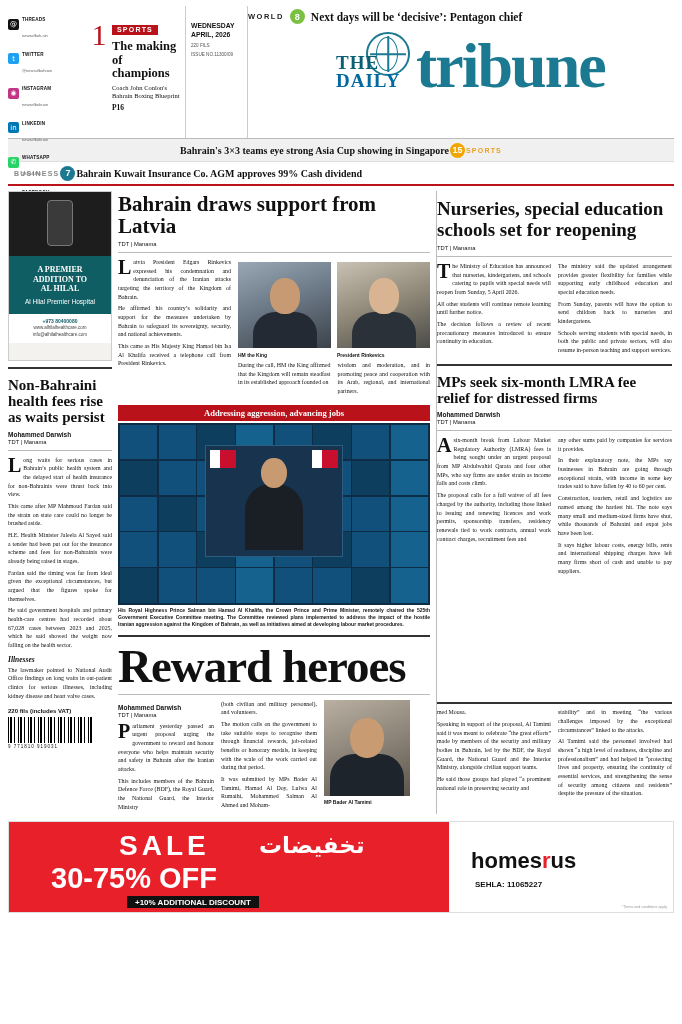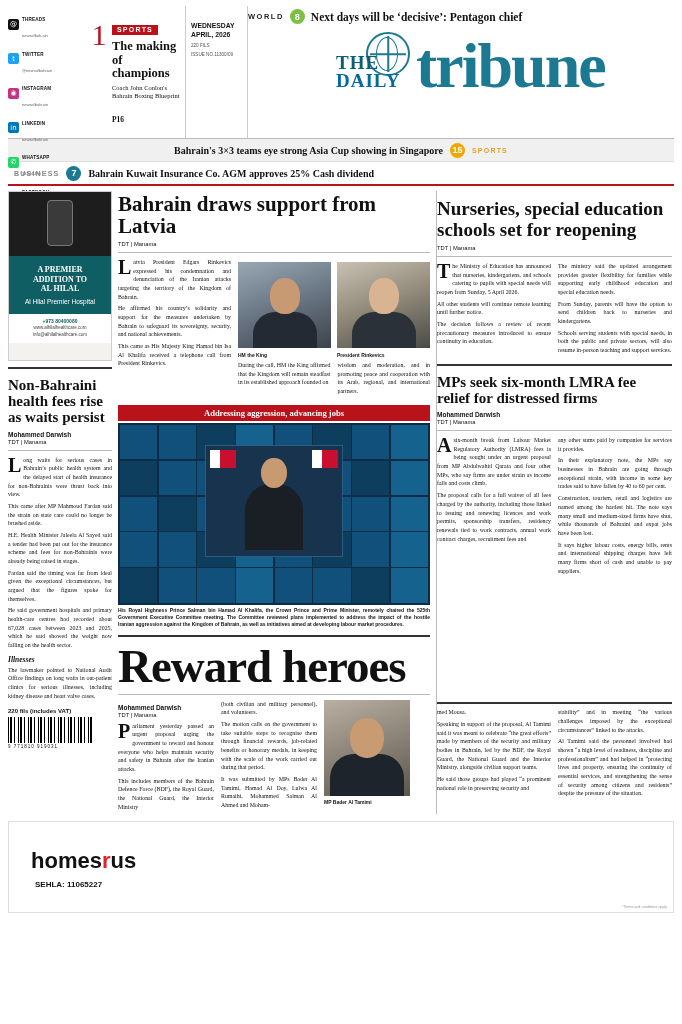--- a/index.html
+++ b/index.html
@@ -24,21 +24,21 @@
   .soc-handle { font-size:4px; color:#666; font-family:"Liberation Sans", sans-serif; }
 
   .pagenum-col { width:18px; text-align:center; padding-top:14px;}
   .pagenum { font-size:30px; color:#b9121b; font-family:"Liberation Serif", serif; line-height:1; }
 
   .leftpanel { width: 78px; padding: 12px 4px 0 4px; border-right:1px solid #ccc; }
   .sports-tag { background:#b9121b; color:#fff; font-size:7px; font-weight:bold; letter-spacing:1.2px;
                 font-family:"Liberation Sans", sans-serif; padding:1.5px 5px; display:inline-block; }
   .lp-title { font-size:12.5px; font-weight:bold; line-height:1.08; margin-top:4px; }
   .lp-sub { font-size:6.5px; line-height:1.25; margin-top:3px; }
-  .lp-page { font-size:7.5px; font-weight:bold; margin-top:15px; }
+  .lp-page { font-size:7.5px; font-weight:bold; margin-top:3px; }
 
   .datecol { width: 62px; padding: 16px 4px 0 5px; border-right:1px solid #ccc;}
   .dateline { font-size:6.8px; font-weight:bold; font-family:"Liberation Sans", sans-serif; line-height:1.3; }
   .issue { font-size:4.6px; color:#555; font-family:"Liberation Sans", sans-serif; margin-top:3px; line-height:1.3;}
 
   .masthead { flex:1; position:relative; }
   .mh-top { display:flex; align-items:center; gap:6px; padding-top:3px; }
   .world-tag { font-size:7.5px; font-weight:bold; letter-spacing:1.5px; font-family:"Liberation Sans", sans-serif; color:#222;}
   .circnum { width:15px; height:15px; border-radius:50%; background:#7ac143; color:#fff;
              display:flex; align-items:center; justify-content:center; font-size:9px; font-weight:bold;
@@ -51,21 +51,21 @@
               font-family:"Liberation Serif", serif; letter-spacing:1px;}
   .logo-tribune { position:absolute; left:168px; top:8px; font-size:64px; font-weight:bold; color:#1b7a92;
               font-family:"Liberation Serif", serif; letter-spacing:-2px; line-height:1;}
   .logo-globe { position:absolute; left:118px; top:6px; width:44px; height:44px; border-radius:50%;
                 border:2px solid #1b7a92; }
   .logo-globe:before { content:""; position:absolute; left:50%; top:2px; width:1.5px; height:36px; background:#1b7a92; transform:translateX(-50%);}
   .logo-globe:after { content:""; position:absolute; top:50%; left:2px; height:1.5px; width:36px; background:#1b7a92; transform:translateY(-50%);}
   .globe-in { position:absolute; left:8px; top:3px; width:22px; height:34px; border:1.5px solid #1b7a92; border-radius:50%; }
 
   
-  .band { display:flex; align-items:center; gap:7px; padding:3.5px 6px; font-family:"Liberation Serif", serif;text-align:center;}
+  .band { display:flex; align-items:center; gap:1px; padding:3.5px 6px; font-family:"Liberation Serif", serif;text-align:center;}
   .band1 { background:#f0f0f0; border-top:1px solid #bbb; border-bottom:1px solid #ddd; justify-content:center;}
   .band2 { background:#fff; border-bottom:2px solid #b9121b; }
   .band-txt { font-size:10px; font-weight:bold; }
   .tag-orange { color:#e8a01f; font-size:7px; font-weight:bold; letter-spacing:1.2px; font-family:"Liberation Sans", sans-serif;}
   .tag-grey { color:#888; font-size:7px; font-weight:bold; letter-spacing:1.2px; font-family:"Liberation Sans", sans-serif;}
   .circ-orange { width:15px; height:15px; border-radius:50%; background:#f0a500; color:#fff;
              display:flex; align-items:center; justify-content:center; font-size:9px; font-weight:bold; font-family:"Liberation Sans", sans-serif;}
   .circ-teal { width:15px; height:15px; border-radius:50%; background:#1b7a92; color:#fff;
              display:flex; align-items:center; justify-content:center; font-size:9px; font-weight:bold; font-family:"Liberation Sans", sans-serif;}
 
@@ -234,21 +234,21 @@
   </div>
 
   <div class="band band1">
     <span class="band-txt">Bahrain's 3×3 teams eye strong Asia Cup showing in Singapore</span>
     <span class="circ-orange">15</span>
     <span class="tag-orange">SPORTS</span>
   </div>
   <div class="band band2">
     <span class="tag-grey">BUSINESS</span>
     <span class="circ-teal">7</span>
-    <span class="band-txt">Bahrain Kuwait Insurance Co. AGM approves 25% Cash dividend</span>
+    <span class="band-txt">Bahrain Kuwait Insurance Co. AGM approves 99% Cash dividend</span>
   </div>
 
   <div class="main">
 
     <div class="col-left">
       <div class="adbox">
         <div class="ad-hero">
             <div class="ad-phone"></div>
           </div>
         <div class="ad-mid">
@@ -442,20 +442,26 @@
         </div>
         <div style="flex:1">
           <p class="body">stability” and in meeting “the various challenges imposed by the exceptional circumstances” linked to the attacks.</p>
           <p class="body">Al Tamimi said the personnel involved had shown “a high level of readiness, discipline and professionalism” and had helped in “protecting lives and property, ensuring the continuity of essential services, and strengthening the sense of security among citizens and residents” despite the pressure of the situation.</p>
         </div>
       </div>
     </div>
   </div>
 
   <div class="bottomad">
+    <div class="ba-left">
+      <div class="ba-sale">SALE</div>
+      <div class="ba-ar">تخفيضات</div>
+      <div class="ba-off">30-75% OFF</div>
+      <div class="ba-extra">+10% ADDITIONAL DISCOUNT</div>
+    </div>
     <div class="ba-right">
       <div class="ba-brand"><span>homes</span><span class="r">r</span><span>us</span></div>
       <div class="ba-sehla">SEHLA: 11065227</div>
       <div class="ba-fine">*Terms and conditions apply</div>
     </div>
   </div>
 
 </div>
 
 </body></html>

